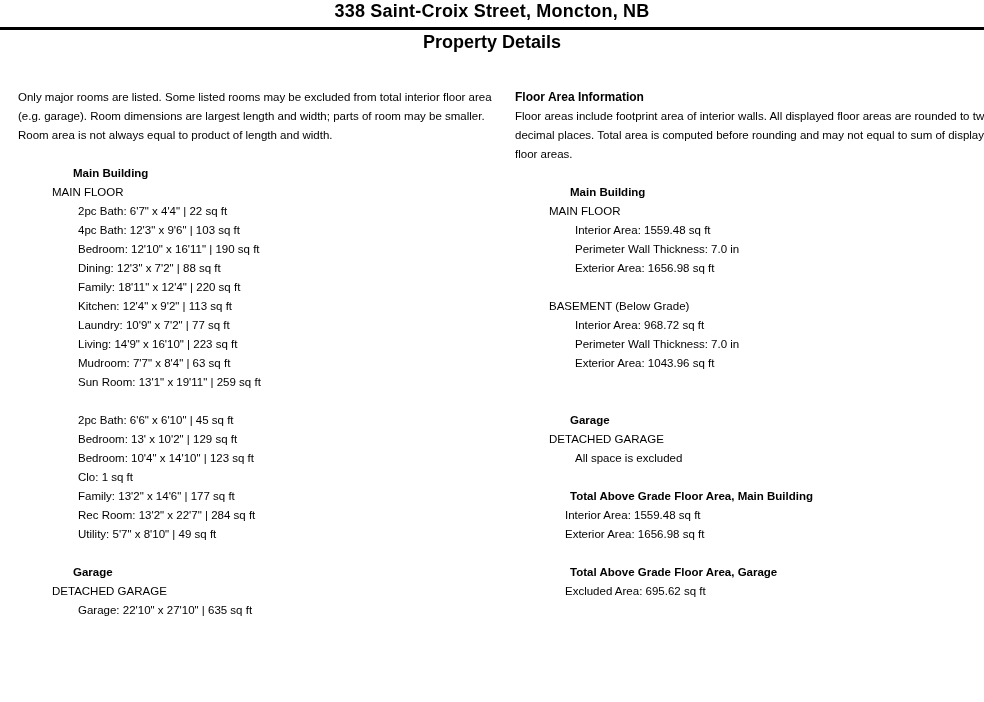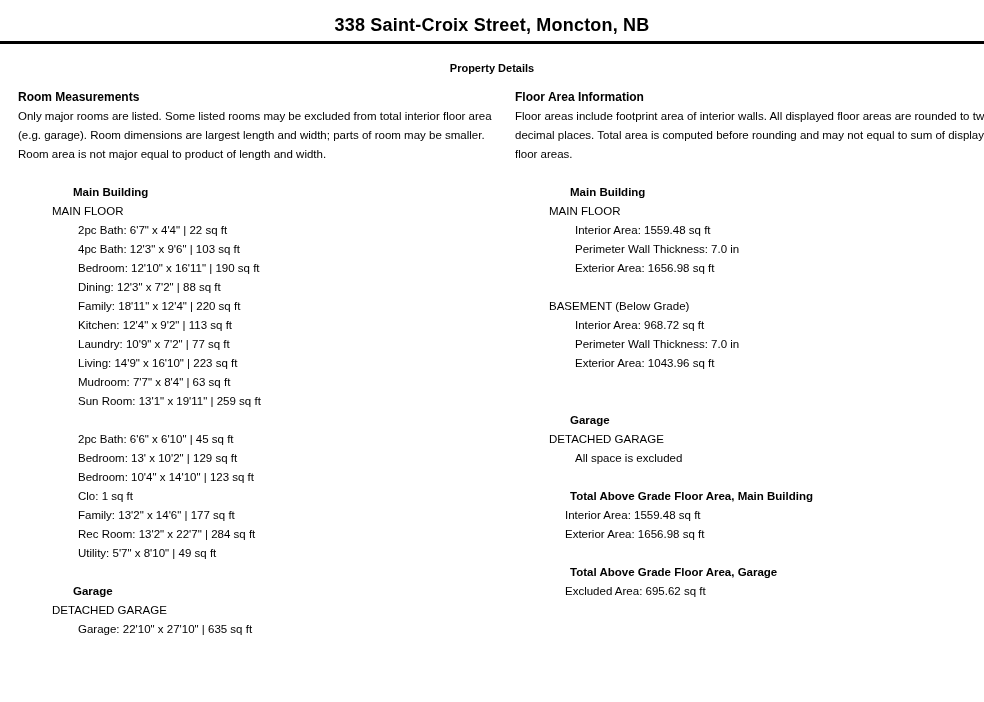--- a/index.html
+++ b/index.html
@@ -9,41 +9,40 @@
   body {
     width: 984px;
     height: 702px;
     background: #ffffff;
     color: #000000;
     font-family: "Liberation Sans", sans-serif;
     position: relative;
     overflow: hidden;
   }
   .doc-header {
-    padding-top: 14px;
   }
   .doc-title {
     text-align: center;
     font-size: 18px;
     font-weight: bold;
     line-height: 23px;
     letter-spacing: 0.2px;
   }
   .title-rule {
     border: none;
     border-top: 3px solid #000000;
     margin: 4px 0 0 0;
     width: 984px;
   }
   .doc-subtitle {
     text-align: center;
-    font-size: 11px;
+    font-size: 18px;
     font-weight: bold;
     line-height: 17px;
-    margin-top: 16px;
+    margin-top: 4px;
   }
   .column {
     position: absolute;
     top: 88px;
     font-size: 11.5px;
     line-height: 19px;
   }
   .column.left  { left: 18px;  width: 487px; }
   .column.right { left: 515px; width: 640px; }
   .col-heading {
@@ -80,24 +79,23 @@
 </head>
 <body>
 
 <div class="doc-header">
   <div class="doc-title">338 Saint-Croix Street, Moncton, NB</div>
   <hr class="title-rule">
   <div class="doc-subtitle">Property Details</div>
 </div>
 
 <div class="column left">
-  <div class="col-heading">Room Measurements</div>
   <div class="desc-line">Only major rooms are listed. Some listed rooms may be excluded from total interior floor area</div>
   <div class="desc-line">(e.g. garage). Room dimensions are largest length and width; parts of room may be smaller.</div>
-  <div class="desc-line">Room area is not major equal to product of length and width.</div>
+  <div class="desc-line">Room area is not always equal to product of length and width.</div>
 
   <div class="content">
     <div class="block">
       <div class="block-title">Main Building</div>
       <div class="section">
         <div class="section-title">MAIN FLOOR</div>
         <div class="item">2pc Bath: 6'7" x 4'4" | 22 sq ft</div>
         <div class="item">4pc Bath: 12'3" x 9'6" | 103 sq ft</div>
         <div class="item">Bedroom: 12'10" x 16'11" | 190 sq ft</div>
         <div class="item">Dining: 12'3" x 7'2" | 88 sq ft</div>

